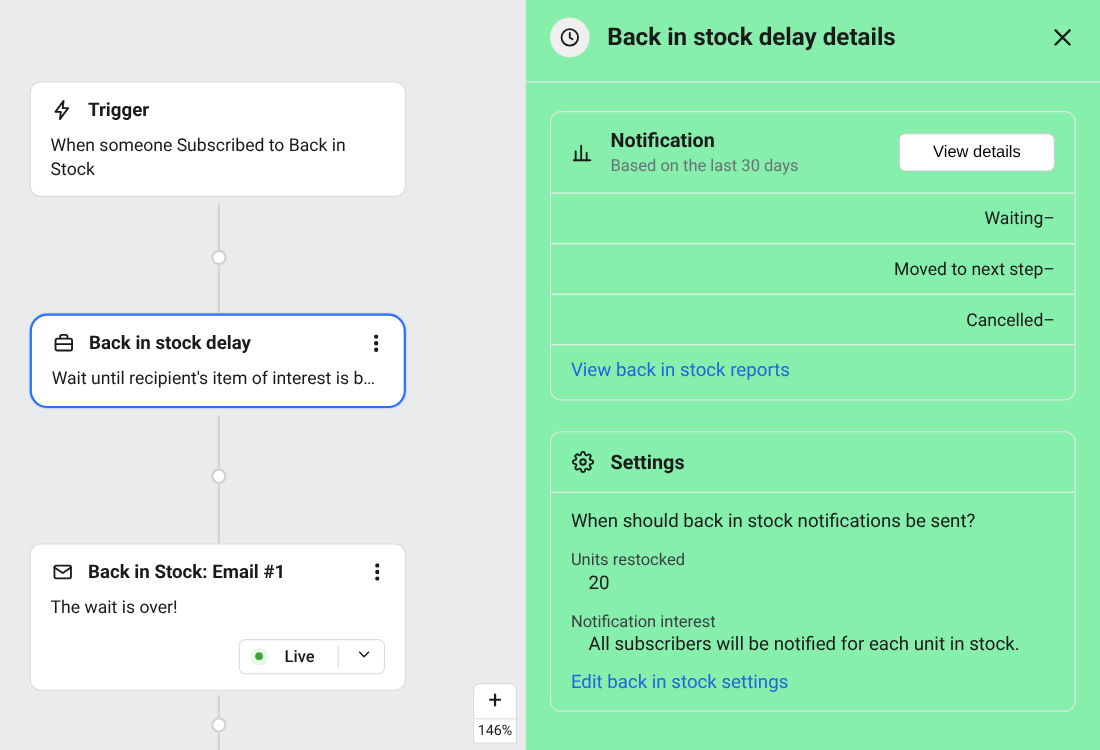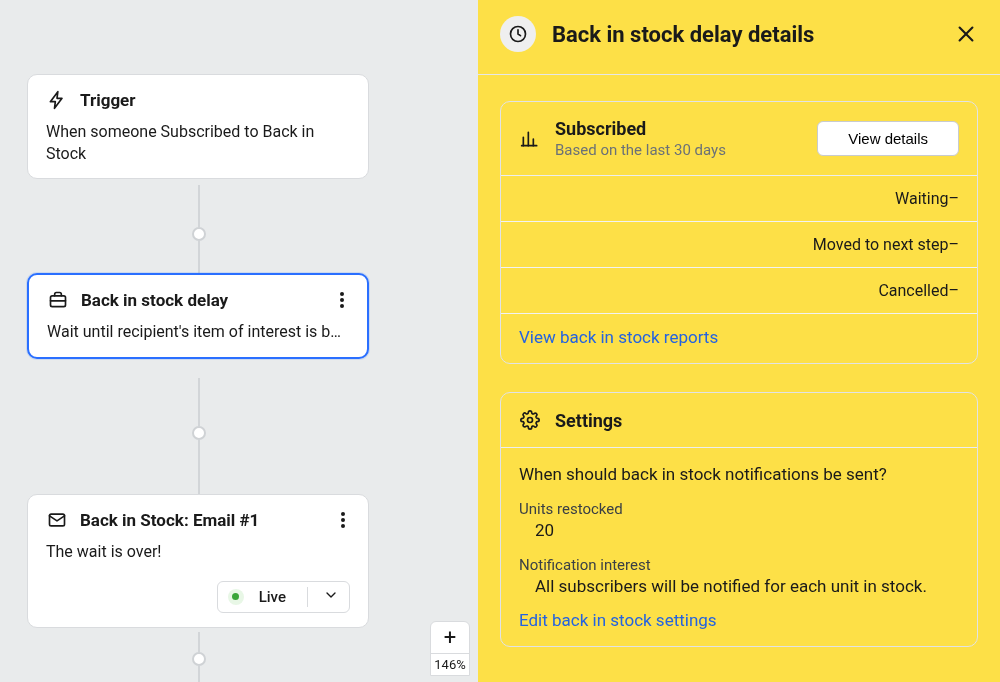--- a/index.html
+++ b/index.html
@@ -1,19 +1,19 @@
 <!DOCTYPE html>
 <html><head>
   <meta charset="utf-8">
   <style>
     * { box-sizing: border-box; margin: 0; padding: 0; }
     body { font-family: -apple-system, BlinkMacSystemFont, "Segoe UI", Roboto, sans-serif; background: #e9ebec; width: 1000px; height: 682px; overflow: hidden; position: relative; color: #1a1a1a; }
     
     .canvas { position: absolute; left: 0; top: 0; width: 478px; height: 682px; }
-    .panel  { position: absolute; left: 478px; top: 0; width: 522px; height: 682px; background: #fde047; }
+    .panel  { position: absolute; left: 478px; top: 0; width: 522px; height: 682px; background: #86efac; }
 
     
     .node { position: absolute; background: #fff; border: 1px solid #d9dbde; border-radius: 10px; padding: 14px 18px; width: 342px; left: 27px; }
     .node-selected { border: 2px solid #2a6fff; box-shadow: 0 0 0 1px rgba(42,111,255,0.15); }
     .node-header { display: flex; align-items: center; gap: 12px; margin-bottom: 10px; }
     .node-icon { width: 22px; height: 22px; display: flex; align-items: center; justify-content: center; flex-shrink: 0; }
     .node-title { font-weight: 700; font-size: 17px; color: #1a1a1a; }
     .node-desc { font-size: 16px; color: #1a1a1a; line-height: 1.35; }
     .node-desc-clip { white-space: nowrap; overflow: hidden; text-overflow: ellipsis; }
     .kebab { position: absolute; right: 14px; top: 14px; width: 22px; height: 22px; display:flex; align-items:center; justify-content:center; cursor:pointer; }
@@ -71,21 +71,21 @@
       </span>
       <span class="node-title">Trigger</span>
     </div>
     <div class="node-desc">When someone Subscribed to Back in Stock</div>
   </div>
 
   <div class="connector" style="top:185px; height:42px;"></div>
   <div class="connector-dot" style="top:227px;"></div>
   <div class="connector" style="top:241px; height:44px;"></div>
 
-  <div class="node node-selected" style="top:273px;">
+  <div class="node node-selected" style="top:285px;border-radius:16px;">
     <div class="node-header">
       <span class="node-icon">
         <svg viewBox="0 0 24 24" width="20" height="20" fill="none" stroke="#1a1a1a" stroke-width="2" stroke-linecap="round" stroke-linejoin="round">
             <rect x="3" y="7" width="18" height="13" rx="2"></rect>
             <path d="M8 7V5a2 2 0 0 1 2-2h4a2 2 0 0 1 2 2v2"></path>
             <path d="M3 13h18"></path>
           </svg>
       </span>
       <span class="node-title">Back in stock delay</span>
       <div class="kebab">
@@ -169,21 +169,21 @@
 
     <div class="card">
       <div class="card-header">
         <span class="card-header-icon">
           <svg viewBox="0 0 24 24" width="20" height="20" fill="none" stroke="#1a1a1a" stroke-width="2" stroke-linecap="round">
               <path d="M4 20V10M10 20V4M16 20v-8"></path>
               <path d="M2 20h18"></path>
             </svg>
         </span>
         <div class="card-header-text">
-          <div class="card-header-title">Subscribed</div>
+          <div class="card-header-title">Notification</div>
           <div class="card-header-sub">Based on the last 30 days</div>
         </div>
         <button class="btn-outline">View details</button>
       </div>
       <div class="stat-row">
         <span>Waiting</span>
         <span>–</span>
       </div>
       <div class="stat-row">
         <span>Moved to next step</span>

